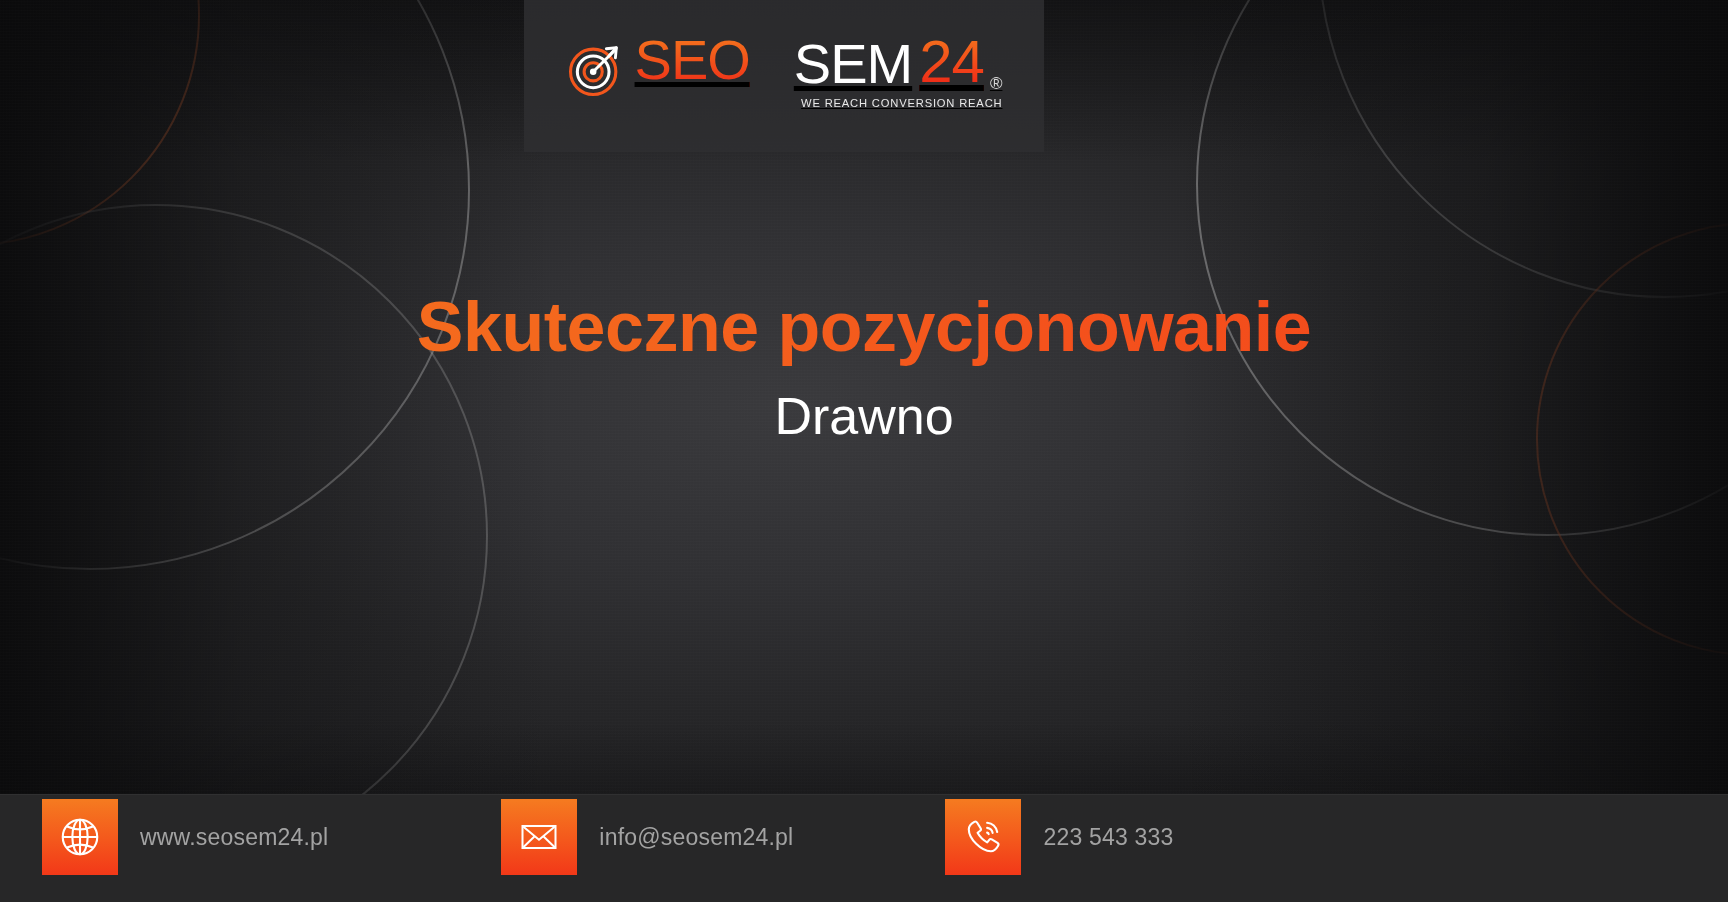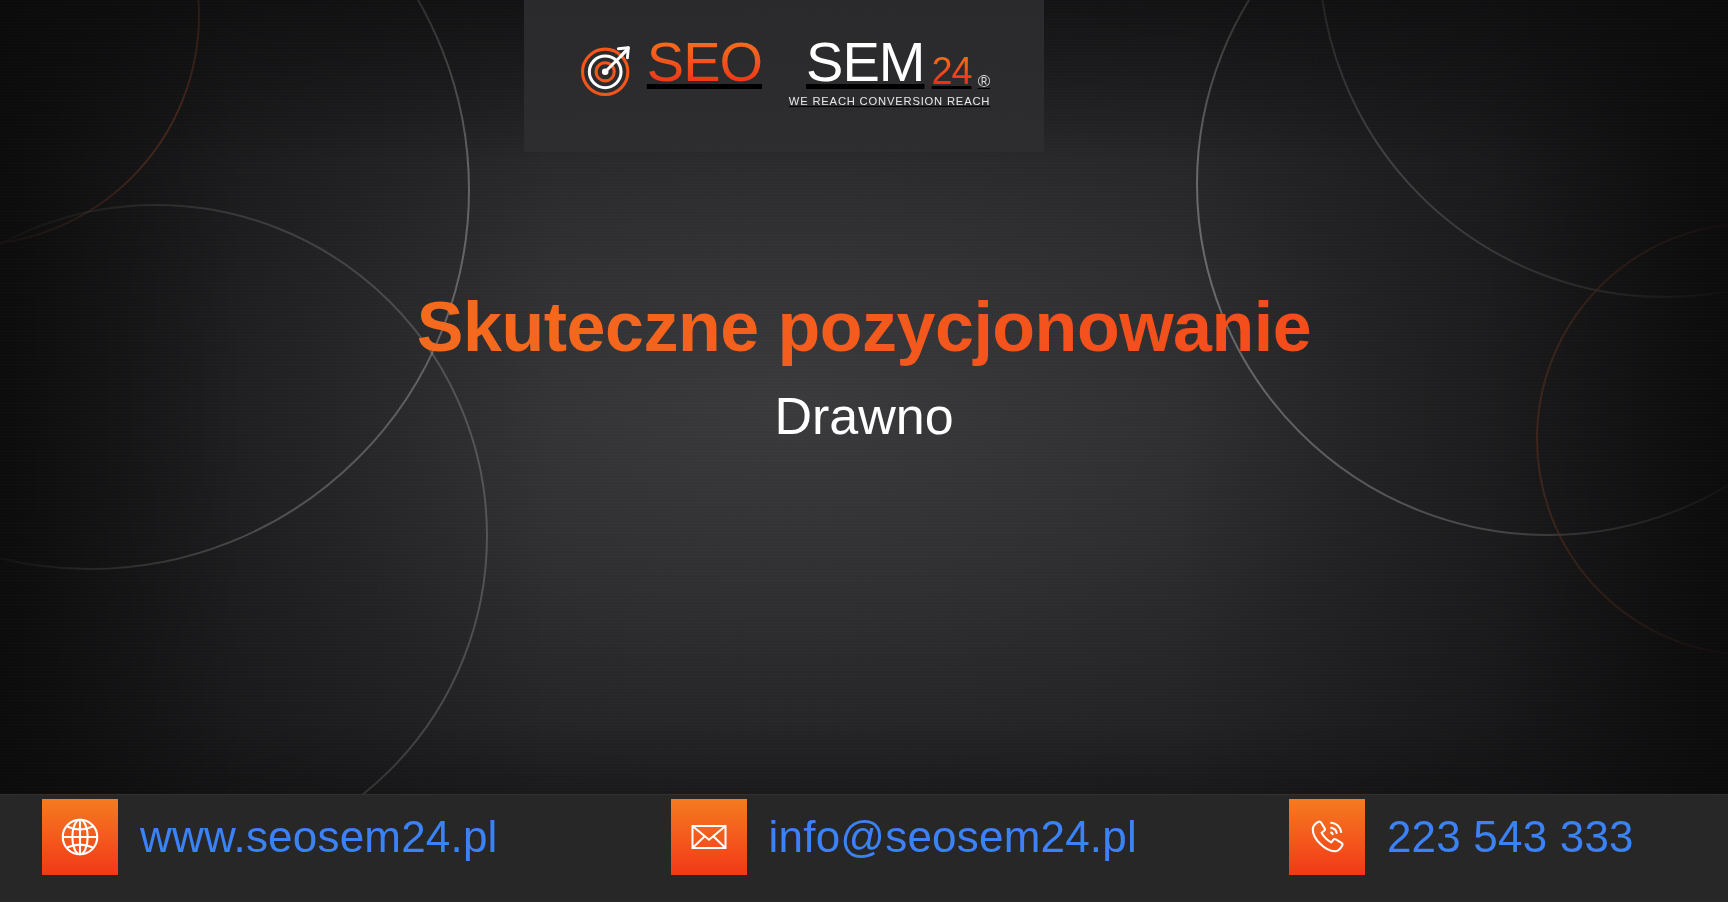--- a/index.html
+++ b/index.html
@@ -87,21 +87,21 @@
   .logo-right { display: flex; flex-direction: column; margin-left: 4px; }
   .logo-line2 { display: flex; align-items: flex-end; line-height: 1; margin-left: 40px; }
   .logo-sem {
     font-size: 56px;
     font-weight: 400;
     letter-spacing: -1px;
     color: #ffffff;
     line-height: 1;
   }
   .logo-24 {
-    font-size: 38px;
+    font-size: 60px;
     font-weight: 400;
     letter-spacing: -1px;
     line-height: 1;
     margin-left: 7px;
     background: linear-gradient(180deg, #F4781D 0%, #F2481A 55%, #ED1E16 100%);
     -webkit-background-clip: text;
     background-clip: text;
     color: transparent;
   }
   .logo-reg {
@@ -179,22 +179,22 @@
     width: 76px;
     height: 76px;
     flex: none;
     background: linear-gradient(180deg, #F57B20 0%, #F4571C 55%, #F23818 100%);
     display: flex;
     align-items: center;
     justify-content: center;
   }
   .contact-icon svg { display: block; }
   .contact-text {
-    font-size: 44px;
-    color: #3b82f6;
+    font-size: 23px;
+    color: #a3a3a3;
     white-space: nowrap;
     letter-spacing: 0.2px;
   }
 </style>
 </head>
 <body>
 
 <div id="stage">
 
   <div class="bg-base"></div>

